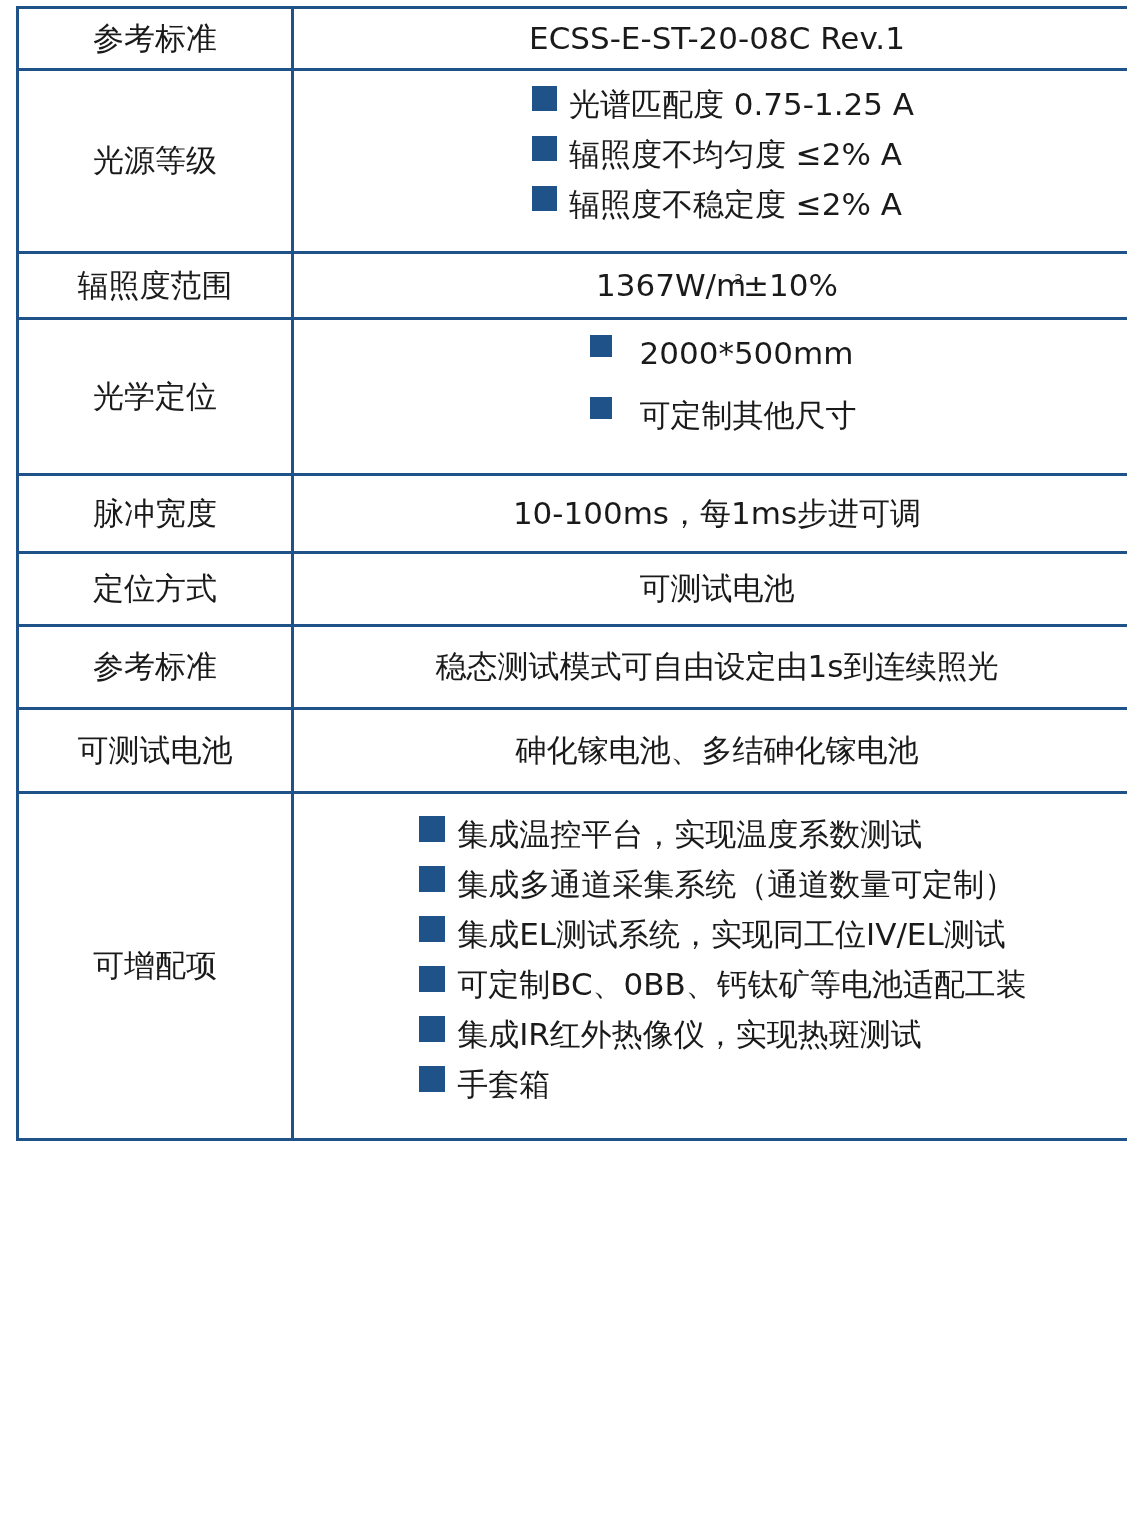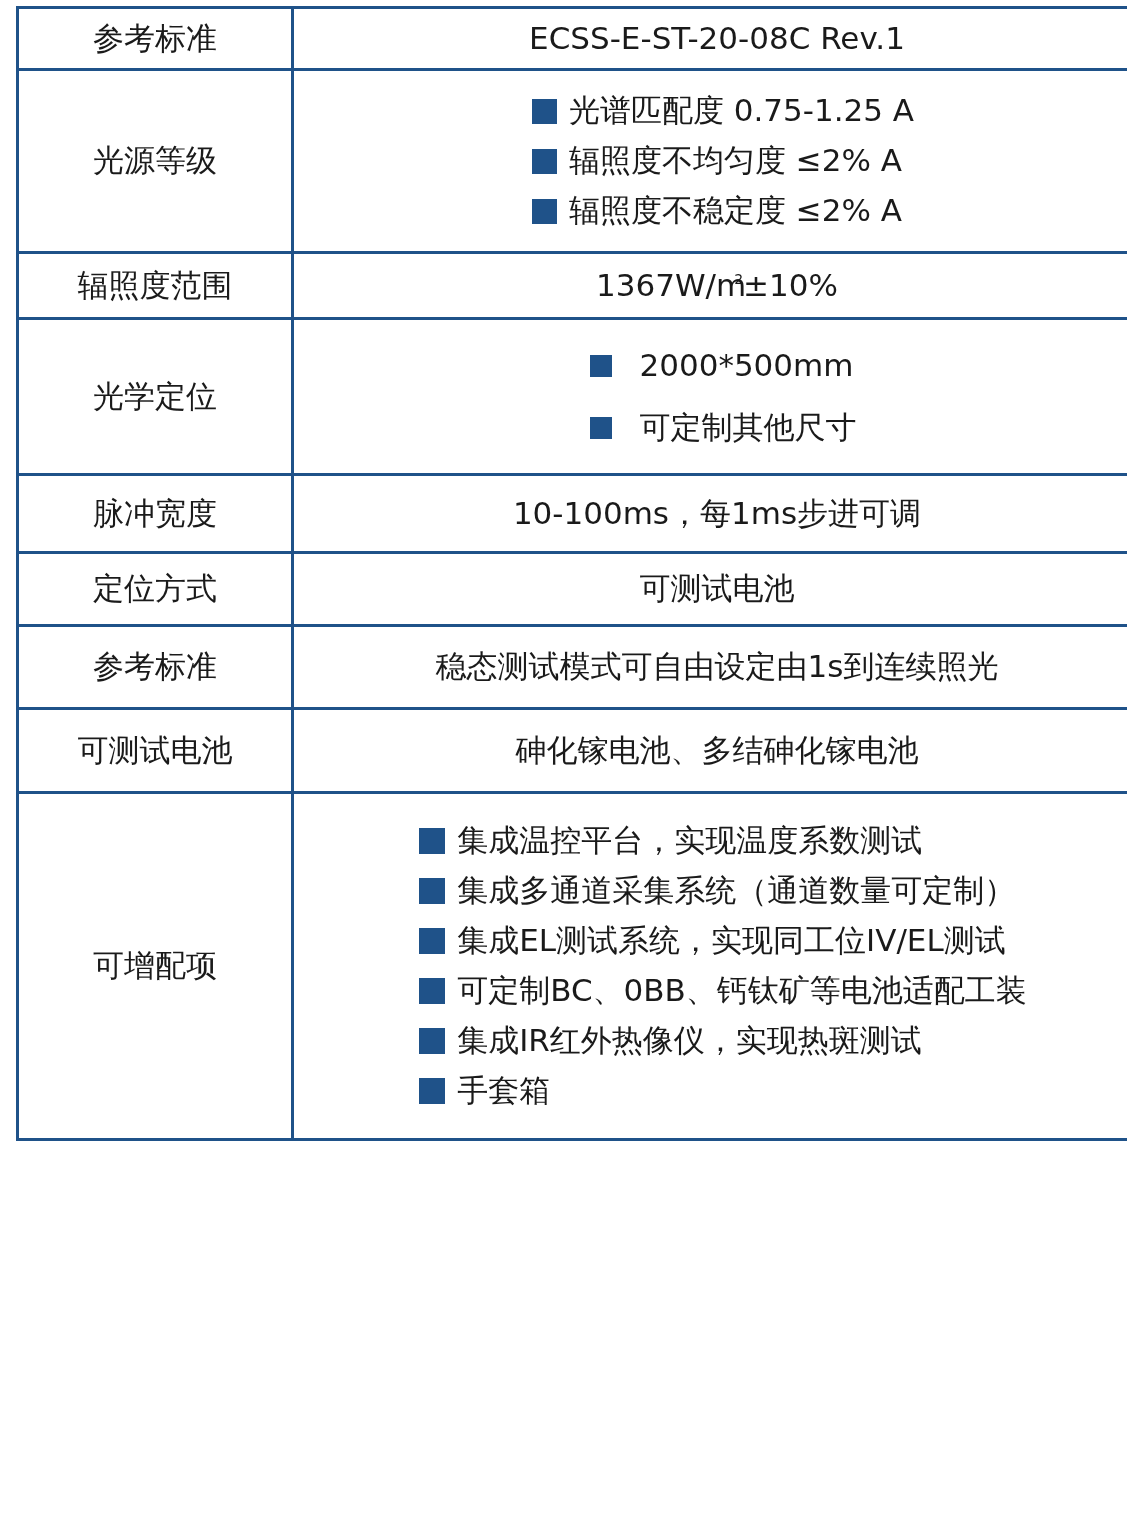--- a/index.html
+++ b/index.html
@@ -5,21 +5,21 @@
   html, body { margin: 0; padding: 0; background: #ffffff; }
   body { width: 1127px; height: 1538px; position: relative; overflow: hidden;
          font-family: "DejaVu Sans", "Liberation Sans", sans-serif; color: #1a1a1a; }
   .spec-table { position: absolute; left: 16px; top: 6px; width: 1127px;
                 border-collapse: collapse; table-layout: fixed; }
   .spec-table td { border: 3px solid #1f5289; padding: 0; text-align: center;
                    vertical-align: middle; font-size: 31px; line-height: 1.2; }
   .spec-table td.label { width: 272px; }
   .multi-line div { height: 62px; line-height: 62px; }
   .bullet-list { display: inline-block; text-align: left; }
-  .bullet-item { display: flex; align-items: center; white-space: nowrap; padding-left: 12px; }
+  .bullet-item { display: flex; align-items: flex-start; white-space: nowrap; padding-left: 12px; }
   .bullet-sq { display: inline-block; width: 25px; height: 25px; background: #1f5289;
                margin-right: 12px; flex: none; }
   .bl-grade .bullet-item { height: 50px; }
   .bl-area .bullet-item { height: 62px; gap: 16px; }
   .bl-area .bullet-sq { width: 22px; height: 22px; }
   .bl-addon .bullet-item { height: 50px; }
   .bl-addon .bullet-sq { width: 26px; height: 26px; }
   .tech-text { display: inline-block; text-align: left; line-height: 50px; }
   sup { font-size: 14px; vertical-align: 12px; margin-left: -12px; }
 </style>

